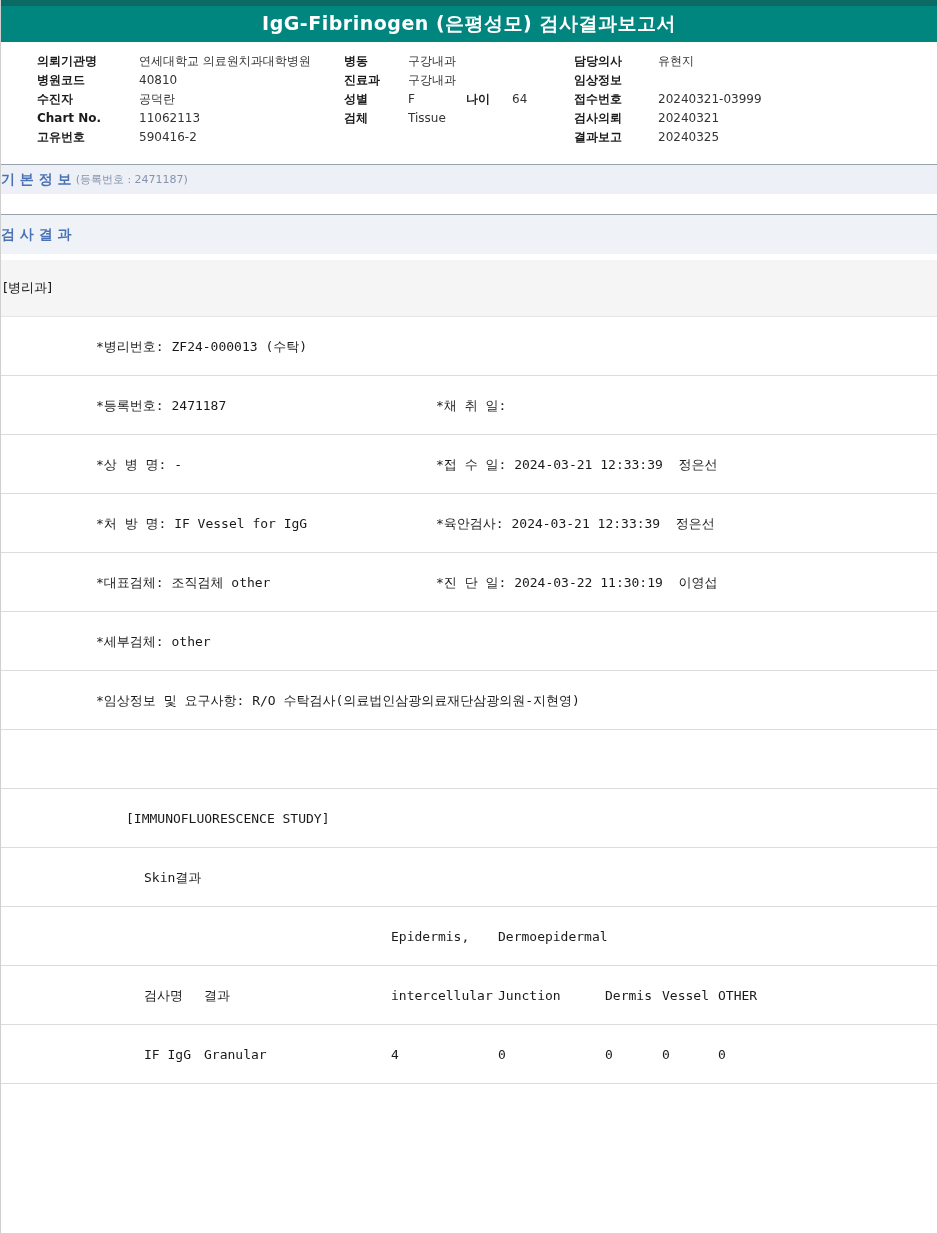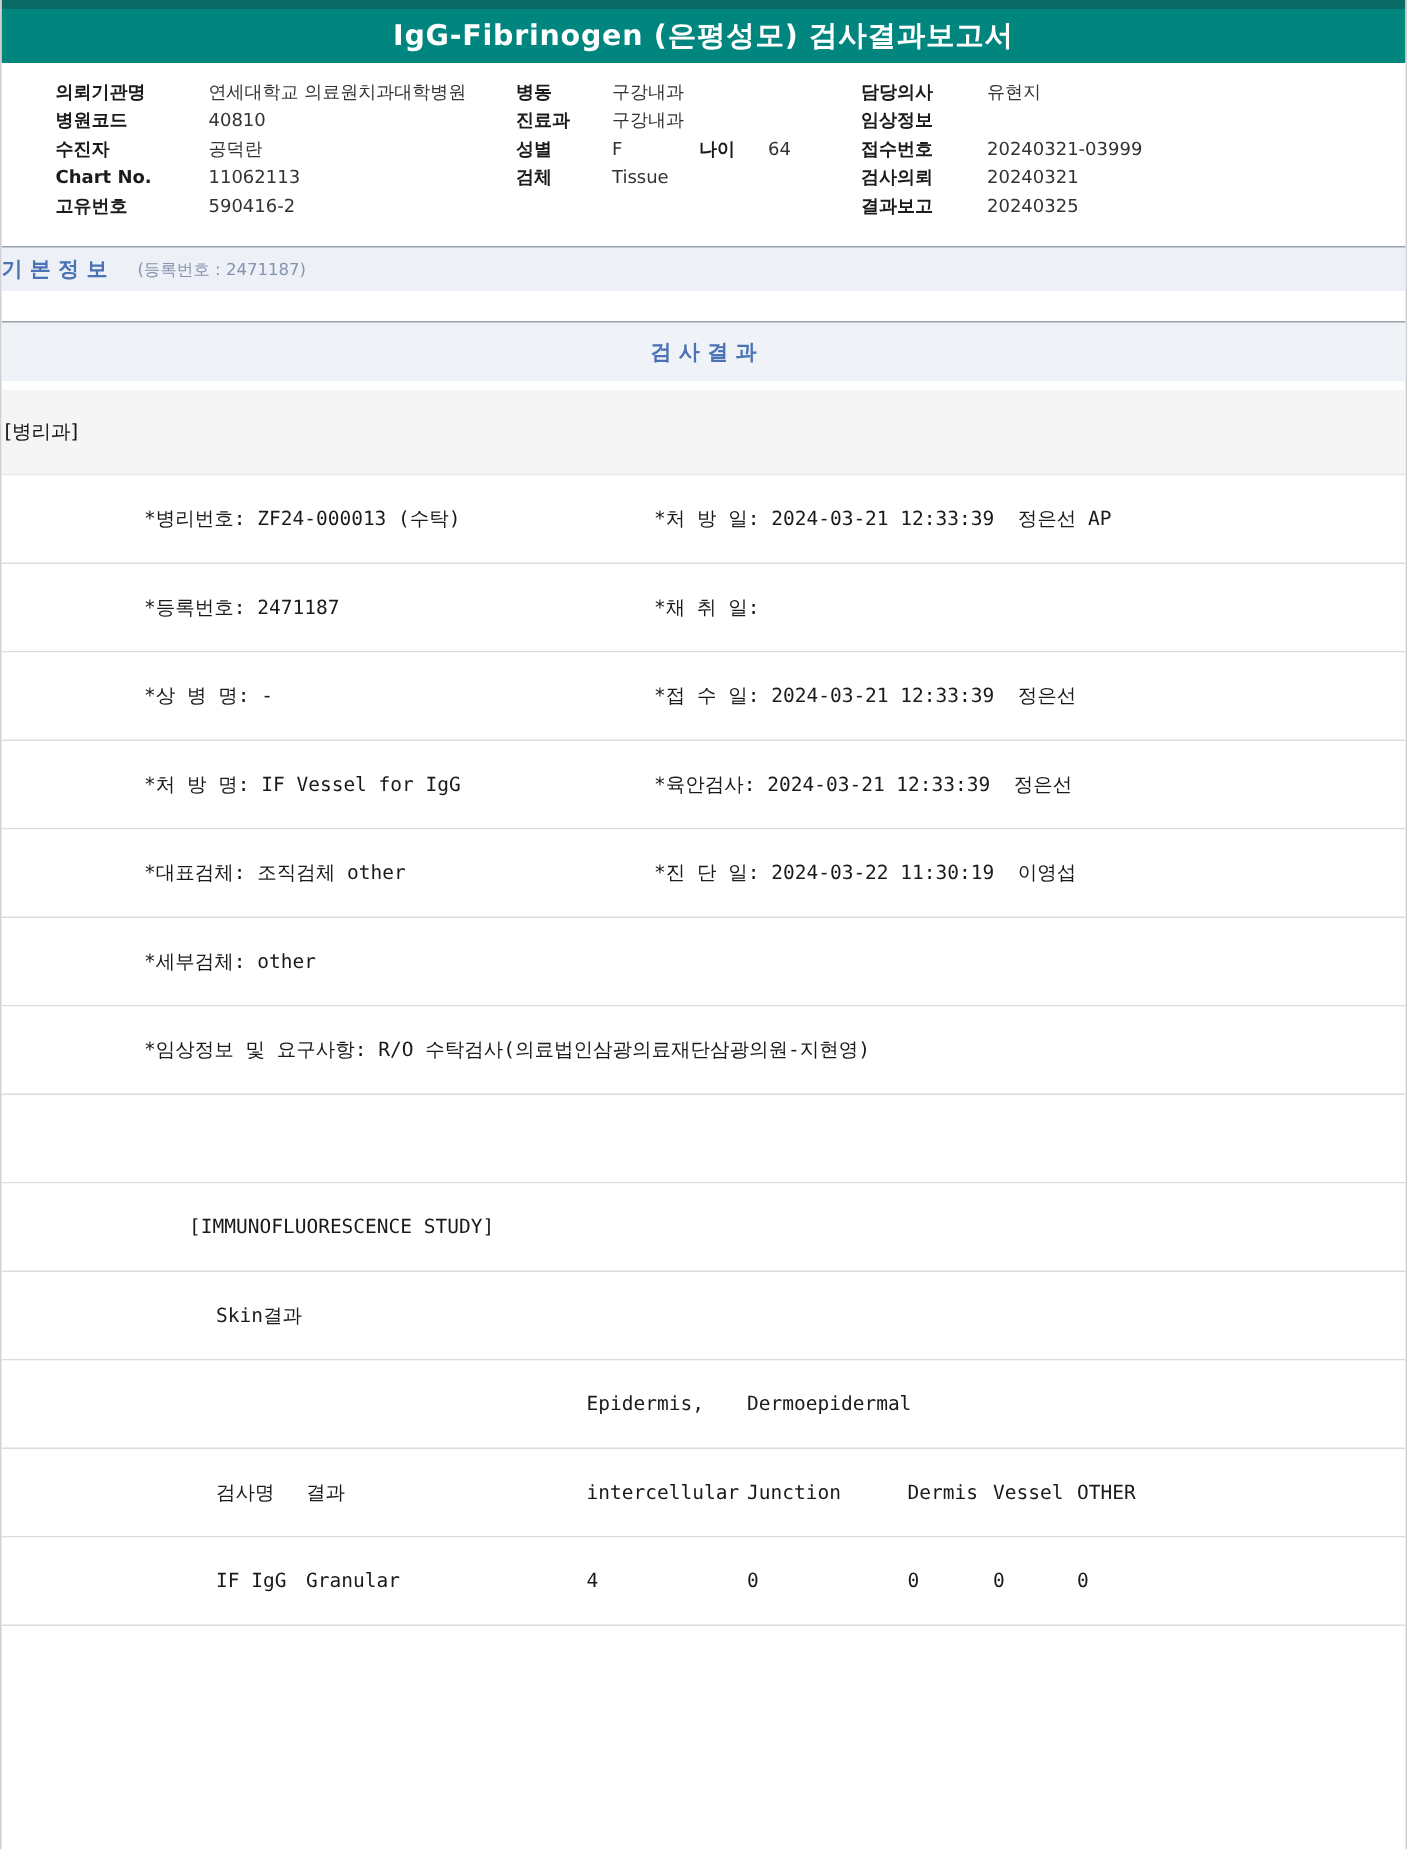--- a/index.html
+++ b/index.html
@@ -22,32 +22,32 @@
   .hcol1 .hlabel { width:102px; }
   .hcol2 .hlabel { width:64px; }
   .hcol3 .hlabel { width:84px; }
   .hvalue { color:#333; }
   .sex-value { display:inline-block; width:58px; }
   .hcol2 .age-label { width:46px; }
 
   .section-band { border-top:1px solid #99A1AB; background:#EDF1F7; display:flex; align-items:center; }
   .basic-band { height:30px; }
   .section-heading { color:#4A72B4; font-weight:bold; font-size:14px; }
-  .reg-no { color:#8693AC; font-size:11px; margin-left:20px; }
+  .reg-no { color:#8693AC; font-size:11px; margin-left:4px; }
 
   .binfo-row { position:relative; font-size:12px; background:#fff; }
   .binfo-row .cell { position:absolute; top:50%; transform:translateY(-50%); white-space:nowrap; }
   .row1 { height:46px; border-bottom:1px solid #E3E6EA; }
   .row2 { height:30px; border-bottom:2px solid #517E9C; }
   .bi-label { font-weight:bold; color:#333; }
   .bi-value { color:#666; }
   .pos-l1{left:18px} .pos-v1{left:112px} .pos-l2{left:350px} .pos-v2{left:455px} .pos-l3{left:640px} .pos-v3{left:740px}
   .two-line div { line-height:14px; }
 
-  .results-band { height:40px; background:#EFF3F8; margin-top:20px;justify-content:center; }
+  .results-band { height:40px; background:#EFF3F8; margin-top:20px; }
   .dept-band { margin-top:6px; height:57px; background:#F5F5F5; display:flex; align-items:center;
                padding-left:2px; font-size:13px; color:#111; border-bottom:1px solid #E6E6E6; }
 
   .detail-row { position:relative; height:59px; border-bottom:1px solid #DCDCDC;
                 font-family:"DejaVu Sans Mono","Liberation Mono",monospace; font-size:13px; color:#1a1a1a; background:#fff; }
   .detail-row span { position:absolute; top:0; line-height:59px; white-space:pre; }
   .d-left{left:95px} .d-right{left:435px}
   .d-study{left:125px} .d-skin{left:143px}
   .c-test{left:143px} .c-result{left:203px} .c-intercellular{left:390px}
   .c-junction{left:497px} .c-dermis{left:604px} .c-vessel{left:661px} .c-other{left:717px}
@@ -98,21 +98,20 @@
     <span class="section-heading">검 사 결 과</span>
   </div>
 
   <div class="dept-band">
     <span>[병리과]</span>
   </div>
 
   <div class="detail-rows">
     <div class="detail-row">
       <span class="d-left">*병리번호: ZF24-000013 (수탁)</span>
-      <span class="d-right">*처 방 일: 2024-03-21 12:33:39  정은선 AP</span>
     </div>
     <div class="detail-row">
       <span class="d-left">*등록번호: 2471187</span>
       <span class="d-right">*채 취 일:</span>
     </div>
     <div class="detail-row">
       <span class="d-left">*상 병 명: -</span>
       <span class="d-right">*접 수 일: 2024-03-21 12:33:39  정은선</span>
     </div>
     <div class="detail-row">

